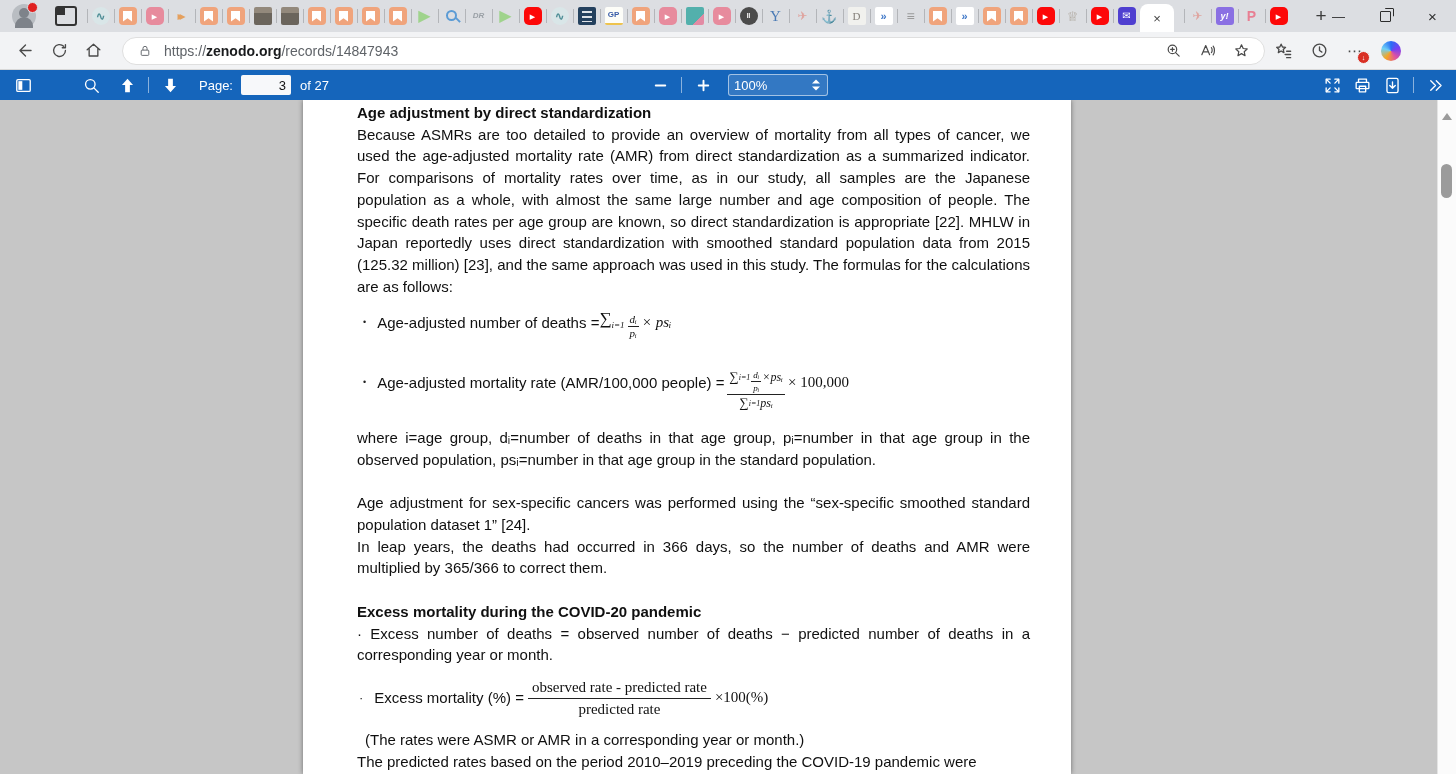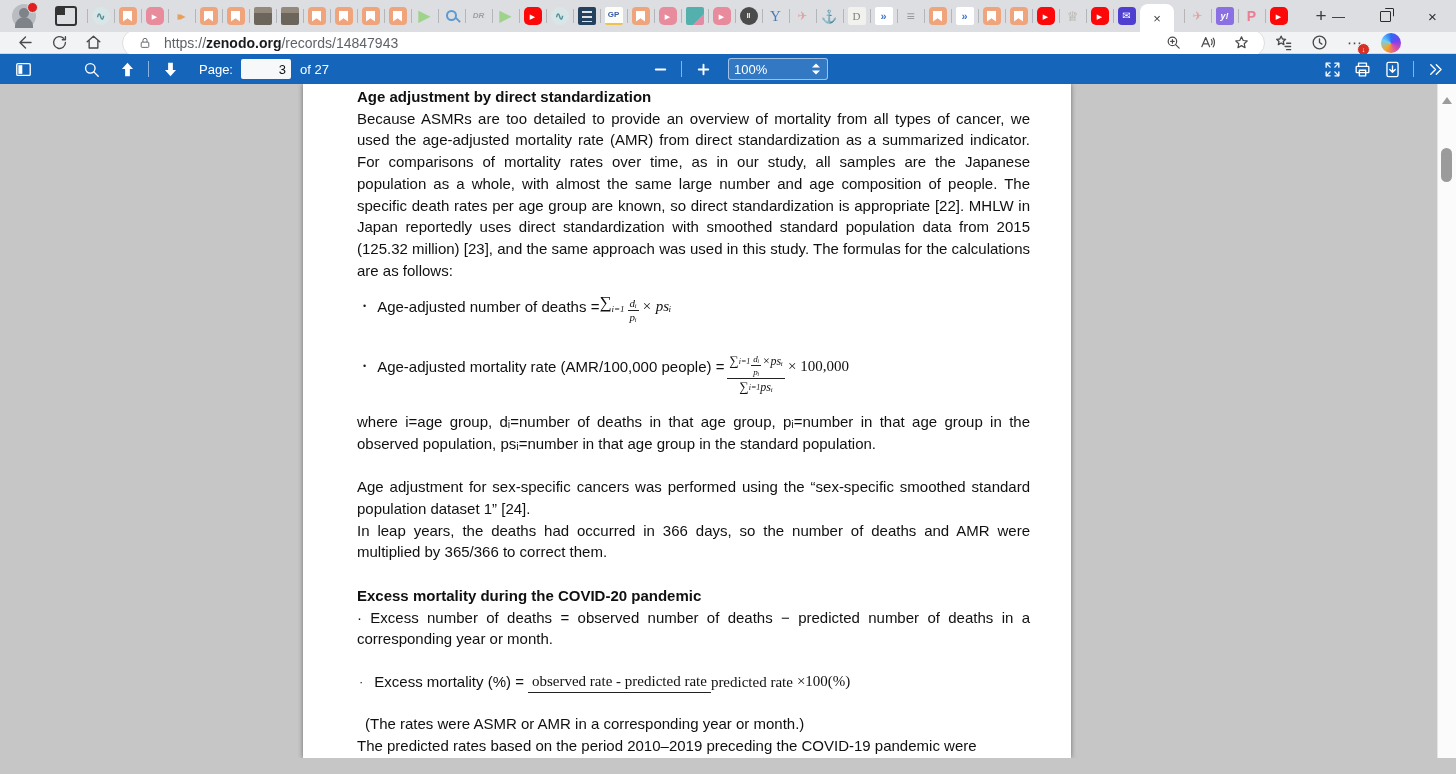--- a/index.html
+++ b/index.html
@@ -47,21 +47,21 @@
   .tab-active{width:34px;height:28px;background:#fff;border-radius:8px 8px 0 0;margin-top:4px;align-self:flex-end;display:flex;align-items:center;justify-content:center;flex:0 0 auto;}
   .tab-active .close{font-size:13px;color:#444;line-height:1;}
   .newtab{font-size:19px;color:#3c3c3c;margin-left:16px;width:26px;text-align:center;flex:0 0 auto;}
   .wincontrols{position:absolute;right:0;top:0;height:32px;display:flex;}
   .winbtn{width:47px;height:32px;display:flex;align-items:center;justify-content:center;color:#2d2d2d;font-size:13px;}
   .restore-ico{width:9px;height:9px;border:1.3px solid #2d2d2d;border-radius:1px;position:relative;}
   .restore-ico::before{content:"";position:absolute;left:2px;top:-4px;width:9px;height:9px;border:1.3px solid #2d2d2d;border-radius:1px;clip-path:polygon(20% 0,100% 0,100% 80%,80% 80%,80% 20%,20% 20%);}
   .winbtn.closebtn{font-size:15px;}
 
   
-  .navbar{height:22px;background:#f2f3f5;display:flex;align-items:center;border-bottom:1px solid #d8d8d8;box-sizing:border-box;}
+  .navbar{height:38px;background:#f2f3f5;display:flex;align-items:center;border-bottom:1px solid #d8d8d8;box-sizing:border-box;}
   .navbtn{width:34px;height:30px;display:flex;align-items:center;justify-content:center;flex:0 0 auto;}
   .navbtn svg{width:19px;height:19px;stroke:#4a4a4a;fill:none;stroke-width:1.7;stroke-linecap:round;stroke-linejoin:round;}
   .urlpill{height:28px;width:1143px;margin-left:12px;background:#fff;border:1px solid #dfdfdf;border-radius:14px;display:flex;align-items:center;flex:0 0 auto;box-sizing:border-box;}
   .urlpill svg.lock{width:14px;height:14px;margin-left:15px;stroke:#5f6368;fill:none;stroke-width:1.6;}
   .urltext{margin-left:12px;font-size:14px;color:#5f6368;white-space:nowrap;}
   .urltext .host{color:#191b1d;font-weight:bold;}
   .pill-icons{margin-left:auto;display:flex;align-items:center;margin-right:6px;}
   .pill-icons .navbtn svg{width:17px;height:17px;}
   .navicon{width:36px;height:30px;display:flex;align-items:center;justify-content:center;position:relative;flex:0 0 auto;}
   .navicon svg{width:19px;height:19px;stroke:#4a4a4a;fill:none;stroke-width:1.7;stroke-linecap:round;stroke-linejoin:round;}
@@ -94,21 +94,21 @@
   .math{font-family:"Liberation Serif",serif;font-style:italic;}
   .sigma{font-size:17px;font-style:normal;}
   .ssub{font-size:9px;vertical-align:-4px;}
   .frac{display:inline-flex;flex-direction:column;align-items:center;font-size:11px;line-height:1.15;vertical-align:middle;margin:0 3px;}
   .frac .num{border-bottom:1px solid #222;padding:0 2px;margin-top:8px;}
   .frac.inner{font-size:9px;margin:0 1px;}
   .frac.big{font-size:12px;}
   .frac.big .num{display:flex;align-items:center;padding:0 2px 1px;}
   .frac.big .den{display:flex;align-items:center;padding-top:1px;}
   .serifm{font-family:"Liberation Serif",serif;font-style:normal;}
-  .exfrac{display:inline-flex;flex-direction:row;align-items:center;font-family:"Liberation Serif",serif;font-size:15px;line-height:1.35;margin:0 4px;vertical-align:middle;}
+  .exfrac{display:inline-flex;flex-direction:column;align-items:center;font-family:"Liberation Serif",serif;font-size:15px;line-height:1.35;margin:0 4px;vertical-align:middle;}
   .exfrac .num{border-bottom:1px solid #222;padding:0 4px 1px;}
   .indent8{padding-left:8px;}
 
   
   .scrollbar{position:absolute;right:0;top:0;width:19px;height:674px;background:#fbfbfb;border-left:1px solid #e4e4e4;box-sizing:border-box;}
   .sb-up{position:absolute;top:8px;left:4px;width:0;height:0;border:5px solid transparent;border-bottom:7px solid #9b9b9b;}
   .sb-thumb{position:absolute;top:64px;left:3px;width:11px;height:34px;background:#9b9b9b;border-radius:6px;}
 </style>
 </head>
 <body>

